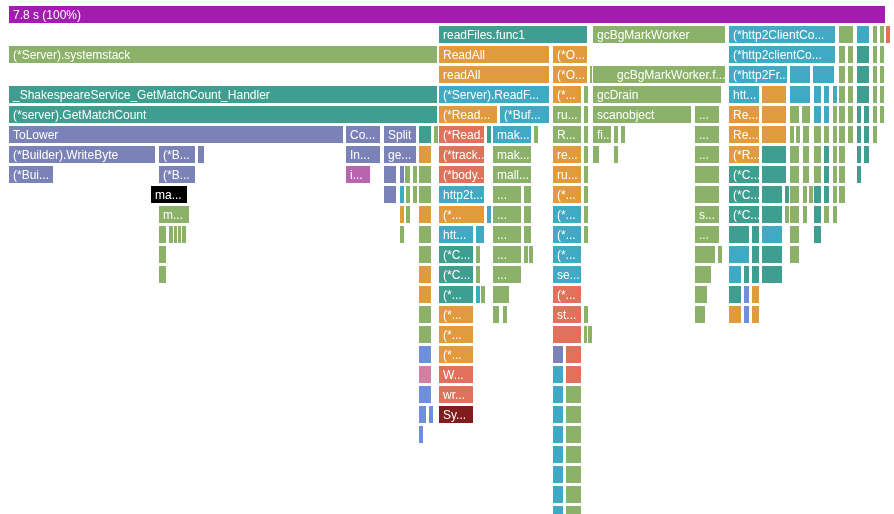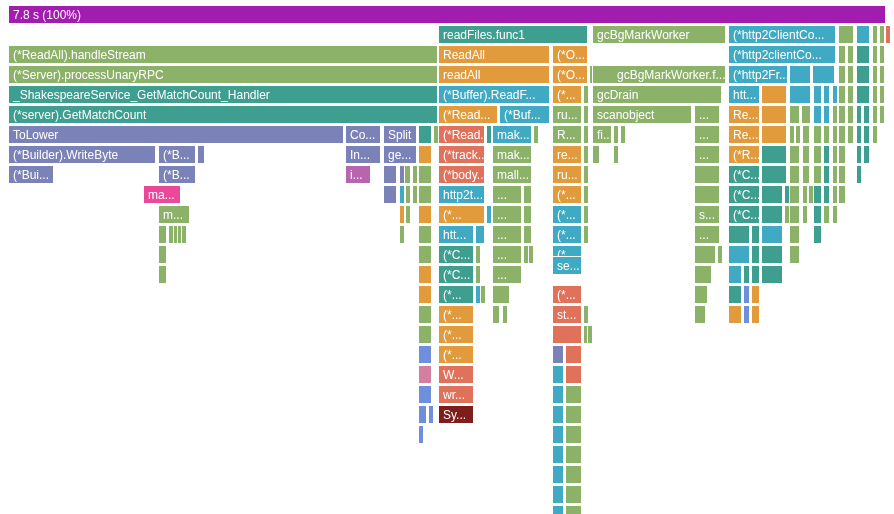--- a/index.html
+++ b/index.html
@@ -55,21 +55,21 @@
     <div class="frame" style="left: 872px; top: 25px; width: 6px; height: 19px; background: rgb(140, 178, 105);">
       <span class="lbl"></span>
     </div>
     <div class="frame" style="left: 879px; top: 25px; width: 5px; height: 19px; background: rgb(140, 178, 105);">
       <span class="lbl"></span>
     </div>
     <div class="frame" style="left: 885px; top: 25px; width: 4px; height: 19px; background: rgb(224, 113, 90);">
       <span class="lbl"></span>
     </div>
     <div class="frame" style="left: 8px; top: 45px; width: 430px; height: 19px; background: rgb(140, 178, 105);">
-      <span class="lbl">(*ReadAll).handleStream</span>
+      <span class="lbl">(*Server).systemstack</span>
     </div>
     <div class="frame" style="left: 438px; top: 45px; width: 112px; height: 19px; background: rgb(225, 155, 60);">
       <span class="lbl">ReadAll</span>
     </div>
     <div class="frame" style="left: 552px; top: 45px; width: 36px; height: 19px; background: rgb(225, 155, 60);">
       <span class="lbl">(*O...</span>
     </div>
     <div class="frame" style="left: 728px; top: 45px; width: 108px; height: 19px; background: rgb(64, 170, 196);">
       <span class="lbl">(*http2clientCo...</span>
     </div>
@@ -81,23 +81,20 @@
     </div>
     <div class="frame" style="left: 856px; top: 45px; width: 14px; height: 19px; background: rgb(62, 158, 143);">
       <span class="lbl"></span>
     </div>
     <div class="frame" style="left: 872px; top: 45px; width: 6px; height: 19px; background: rgb(140, 178, 105);">
       <span class="lbl"></span>
     </div>
     <div class="frame" style="left: 879px; top: 45px; width: 5px; height: 19px; background: rgb(140, 178, 105);">
       <span class="lbl"></span>
     </div>
-    <div class="frame" style="left: 8px; top: 65px; width: 430px; height: 19px; background: rgb(140, 178, 105);">
-      <span class="lbl">(*Server).processUnaryRPC</span>
-    </div>
     <div class="frame" style="left: 438px; top: 65px; width: 112px; height: 19px; background: rgb(225, 155, 60);">
       <span class="lbl">readAll</span>
     </div>
     <div class="frame" style="left: 552px; top: 65px; width: 36px; height: 19px; background: rgb(225, 155, 60);">
       <span class="lbl">(*O...</span>
     </div>
     <div class="frame" style="left: 589px; top: 65px; width: 3px; height: 19px; background: rgb(140, 178, 105);">
       <span class="lbl"></span>
     </div>
     <div class="frame" style="left: 592px; top: 65px; width: 134px; height: 19px; background: rgb(140, 178, 105); padding-left: 24px;">
@@ -124,21 +121,21 @@
     <div class="frame" style="left: 872px; top: 65px; width: 6px; height: 19px; background: rgb(140, 178, 105);">
       <span class="lbl"></span>
     </div>
     <div class="frame" style="left: 879px; top: 65px; width: 5px; height: 19px; background: rgb(140, 178, 105);">
       <span class="lbl"></span>
     </div>
     <div class="frame" style="left: 8px; top: 85px; width: 430px; height: 19px; background: rgb(62, 158, 143);">
       <span class="lbl">_ShakespeareService_GetMatchCount_Handler</span>
     </div>
     <div class="frame" style="left: 438px; top: 85px; width: 112px; height: 19px; background: rgb(64, 170, 196);">
-      <span class="lbl">(*Buffer).ReadF...</span>
+      <span class="lbl">(*Server).ReadF...</span>
     </div>
     <div class="frame" style="left: 552px; top: 85px; width: 30px; height: 19px; background: rgb(225, 155, 60);">
       <span class="lbl">(*...</span>
     </div>
     <div class="frame" style="left: 583px; top: 85px; width: 5px; height: 19px; background: rgb(140, 178, 105);">
       <span class="lbl"></span>
     </div>
     <div class="frame" style="left: 592px; top: 85px; width: 130px; height: 19px; background: rgb(140, 178, 105);">
       <span class="lbl">gcDrain</span>
     </div>
@@ -447,21 +444,21 @@
     </div>
     <div class="frame" style="left: 832px; top: 165px; width: 4px; height: 19px; background: rgb(140, 178, 105);">
       <span class="lbl"></span>
     </div>
     <div class="frame" style="left: 838px; top: 165px; width: 8px; height: 19px; background: rgb(140, 178, 105);">
       <span class="lbl"></span>
     </div>
     <div class="frame" style="left: 856px; top: 165px; width: 6px; height: 19px; background: rgb(62, 158, 143);">
       <span class="lbl"></span>
     </div>
-    <div class="frame" style="left: 143px; top: 185px; width: 38px; height: 19px; background: #ec4899;">
+    <div class="frame" style="left: 150px; top: 185px; width: 38px; height: 19px; background: #000000;">
       <span class="lbl">ma...</span>
     </div>
     <div class="frame" style="left: 383px; top: 185px; width: 14px; height: 19px; background: rgb(123, 130, 184);">
       <span class="lbl"></span>
     </div>
     <div class="frame" style="left: 399px; top: 185px; width: 5px; height: 19px; background: rgb(64, 170, 196);">
       <span class="lbl"></span>
     </div>
     <div class="frame" style="left: 405px; top: 185px; width: 5px; height: 19px; background: rgb(140, 178, 105);">
       <span class="lbl"></span>
@@ -684,21 +681,21 @@
     </div>
     <div class="frame" style="left: 438px; top: 265px; width: 36px; height: 19px; background: rgb(62, 158, 143);">
       <span class="lbl">(*C...</span>
     </div>
     <div class="frame" style="left: 475px; top: 265px; width: 6px; height: 19px; background: rgb(140, 178, 105);">
       <span class="lbl"></span>
     </div>
     <div class="frame" style="left: 492px; top: 265px; width: 30px; height: 19px; background: rgb(140, 178, 105);">
       <span class="lbl">...</span>
     </div>
-    <div class="frame" style="left: 552px; top: 256px; width: 30px; height: 19px; background: rgb(64, 170, 196);">
+    <div class="frame" style="left: 552px; top: 265px; width: 30px; height: 19px; background: rgb(64, 170, 196);">
       <span class="lbl">se...</span>
     </div>
     <div class="frame" style="left: 694px; top: 265px; width: 18px; height: 19px; background: rgb(140, 178, 105);">
       <span class="lbl"></span>
     </div>
     <div class="frame" style="left: 728px; top: 265px; width: 14px; height: 19px; background: rgb(64, 170, 196);">
       <span class="lbl"></span>
     </div>
     <div class="frame" style="left: 743px; top: 265px; width: 7px; height: 19px; background: rgb(62, 158, 143);">
       <span class="lbl"></span>

